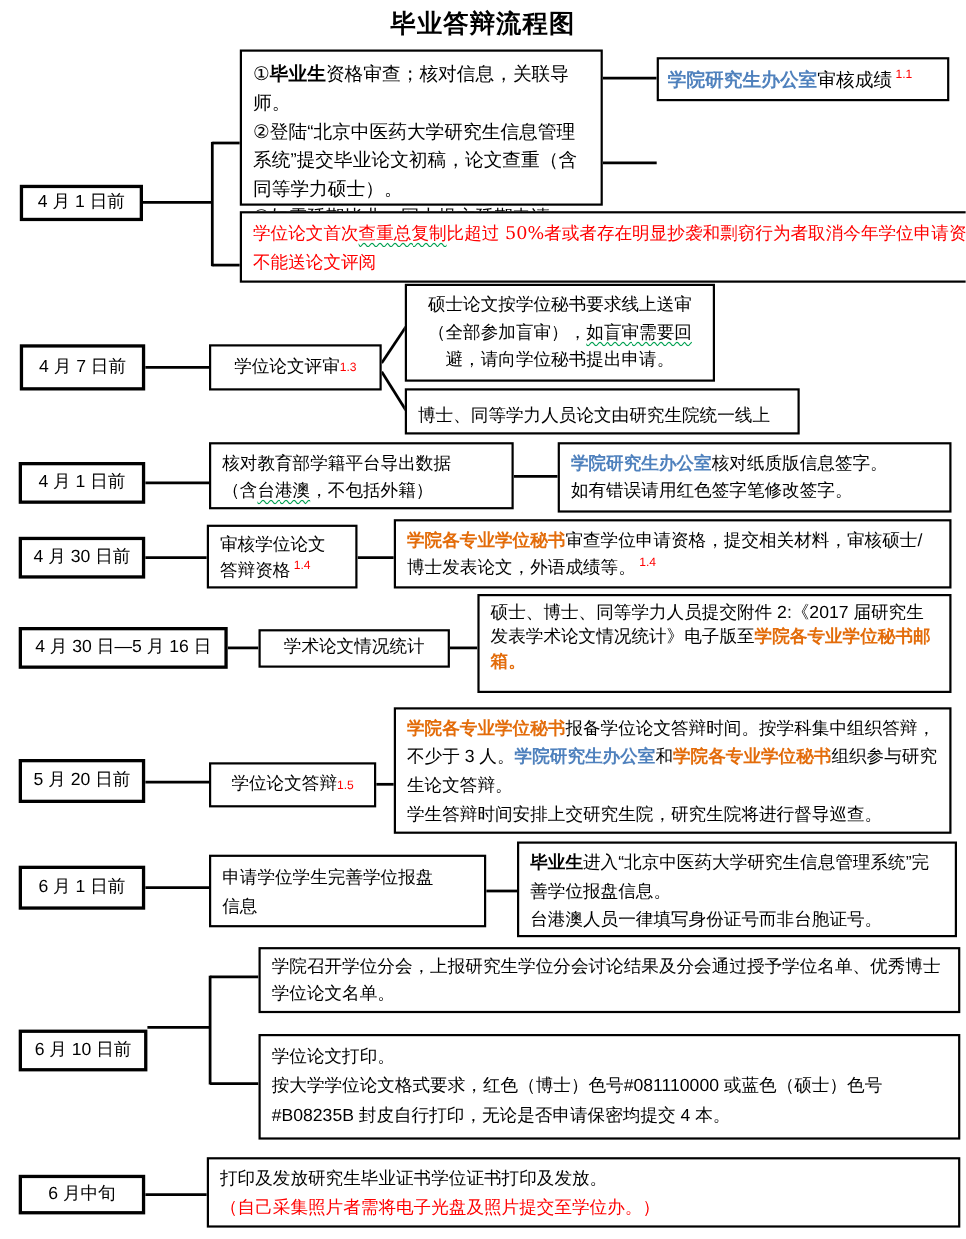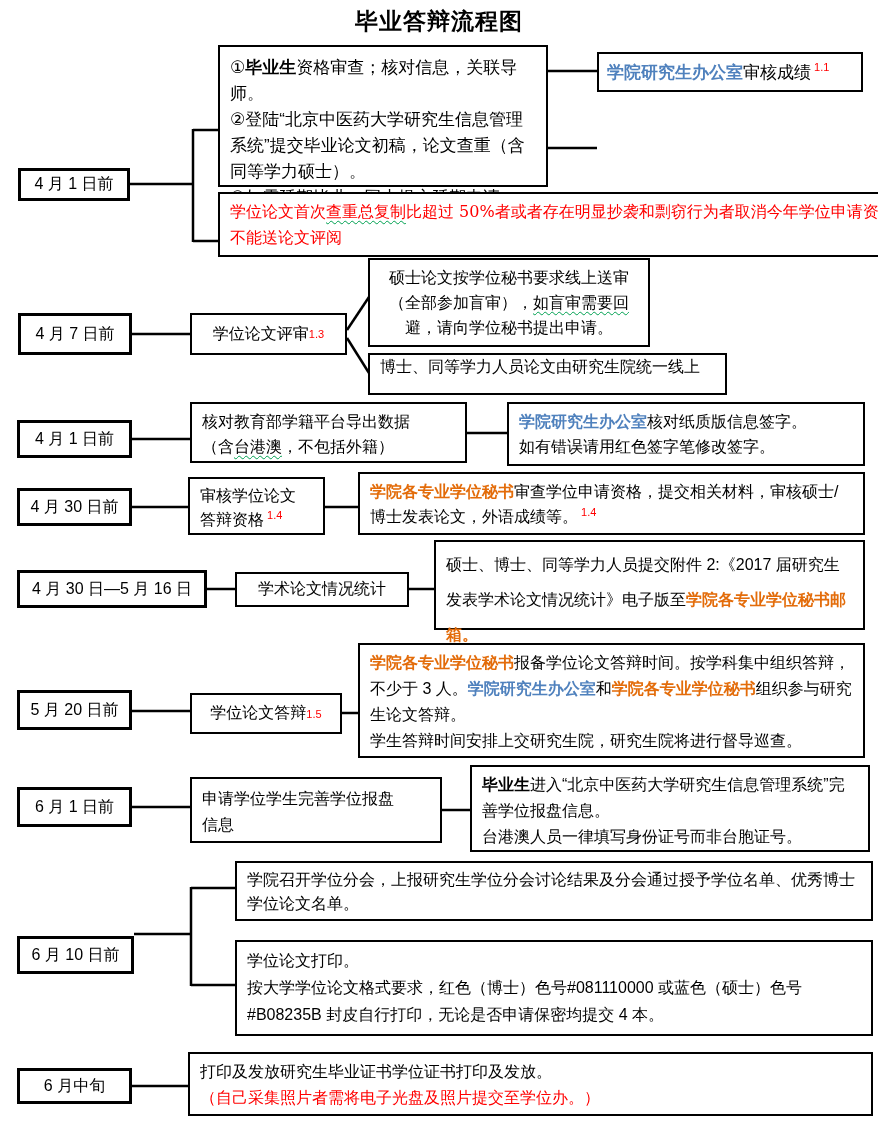--- a/index.html
+++ b/index.html
@@ -78,38 +78,38 @@
 ③如需延期毕业，网上提交延期申请。</span></div>
   <div class="box" style="left:597px;top:52px;width:266px;height:40px;font-size:17px;padding:6px 8px;"><span class="seg-blue">学院研究生办公室</span><span>审核成绩</span><span class="seg-sup"> 1.1</span></div>
   <div class="box" style="left:218px;top:192px;width:777px;height:65px;line-height:26px;"><span class="seg-red seg-kai">学位论文首次</span><span class="seg-red seg-kai seg-wavy">查重总复制</span><span class="seg-red seg-kai">比超过 50%者或者存在明显抄袭和剽窃行为者取消今年学位申请资格。不查重者不能送论文评阅</span></div>
 
   <div class="box datebox" style="left:18px;top:313px;width:114px;height:42px;">4 月 7 日前</div>
   <div class="box cbox" style="left:190px;top:313px;width:157px;height:42px;">
       <span>学位论文评审</span>
       <span class="seg-sup"> 1.3</span>
     </div>
   <div class="box" style="left:368px;top:258px;width:282px;height:89px;line-height:25px;text-align:center;"><span>硕士论文按学位秘书要求线上送审（全部参加盲审），</span><span class="seg-wavy">如盲审需要回</span><span>避，请向学位秘书提出申请。</span></div>
-  <div class="box" style="left:368px;top:353px;width:359px;height:42px;padding:0 10px;"><span>博士、同等学力人员论文由研究生院统一线上</span></div>
+  <div class="box" style="left:368px;top:353px;width:359px;height:42px;padding:12px 10px;"><span>博士、同等学力人员论文由研究生院统一线上</span></div>
 
   <div class="box datebox" style="left:17px;top:420px;width:115px;height:38px;">4 月 1 日前</div>
   <div class="box" style="left:190px;top:402px;width:277px;height:61px;line-height:25px;"><span>核对教育部学籍平台导出数据
 （含</span><span class="seg-wavy">台港澳</span><span>，不包括外籍）</span></div>
   <div class="box" style="left:507px;top:402px;width:358px;height:64px;line-height:25px;"><span class="seg-blue">学院研究生办公室</span><span>核对纸质版信息签字。
 如有错误请用红色签字笔修改签字。</span></div>
 
   <div class="box datebox" style="left:17px;top:488px;width:115px;height:38px;">4 月 30 日前</div>
   <div class="box" style="left:188px;top:477px;width:137px;height:58px;line-height:24px;"><span>审核学位论文
 答辩资格</span><span class="seg-sup"> 1.4</span></div>
   <div class="box" style="left:358px;top:472px;width:507px;height:63px;line-height:25px;"><span class="seg-orange">学院各专业学位秘书</span><span>审查学位申请资格，提交相关材料，审核硕士/博士发表论文，外语成绩等。</span><span class="seg-sup"> 1.4</span></div>
 
   <div class="box datebox" style="left:17px;top:570px;width:190px;height:38px;">4 月 30 日—5 月 16 日</div>
   <div class="box cbox" style="left:235px;top:572px;width:174px;height:35px;">
       <span>学术论文情况统计</span>
     </div>
-  <div class="box" style="left:434px;top:540px;width:431px;height:90px;line-height:35px;"><span>硕士、博士、同等学力人员提交附件 2:《2017 届研究生发表学术论文情况统计》电子版至</span><span class="seg-orange">学院各专业学位秘书邮箱。</span></div>
+  <div class="box" style="left:434px;top:540px;width:431px;height:90px;line-height:22px;"><span>硕士、博士、同等学力人员提交附件 2:《2017 届研究生发表学术论文情况统计》电子版至</span><span class="seg-orange">学院各专业学位秘书邮箱。</span></div>
 
   <div class="box datebox" style="left:17px;top:690px;width:115px;height:40px;">5 月 20 日前</div>
   <div class="box cbox" style="left:190px;top:693px;width:152px;height:41px;">
       <span>学位论文答辩</span>
       <span class="seg-sup"> 1.5</span>
     </div>
   <div class="box" style="left:358px;top:643px;width:507px;height:115px;line-height:26px;"><span class="seg-orange">学院各专业学位秘书</span><span>报备学位论文答辩时间。按学科集中组织答辩，不少于 3 人。</span><span class="seg-blue">学院研究生办公室</span><span>和</span><span class="seg-orange">学院各专业学位秘书</span><span>组织参与研究生论文答辩。
 学生答辩时间安排上交研究生院，研究生院将进行督导巡查。</span></div>
 
   <div class="box datebox" style="left:17px;top:787px;width:115px;height:40px;">6 月 1 日前</div>

